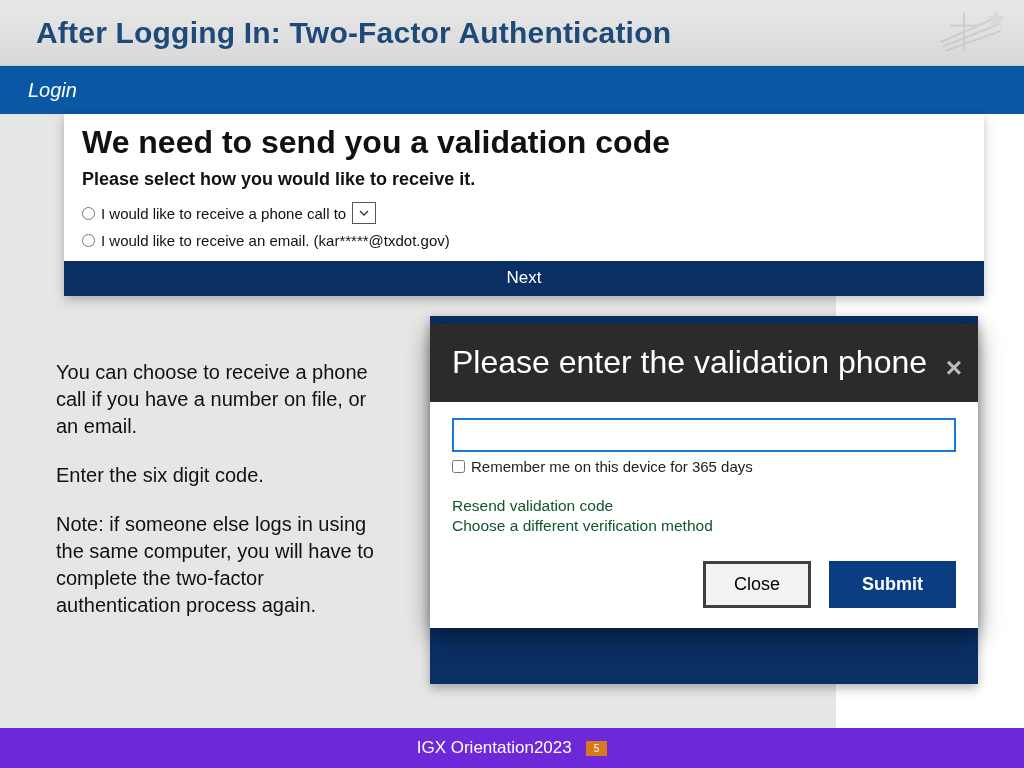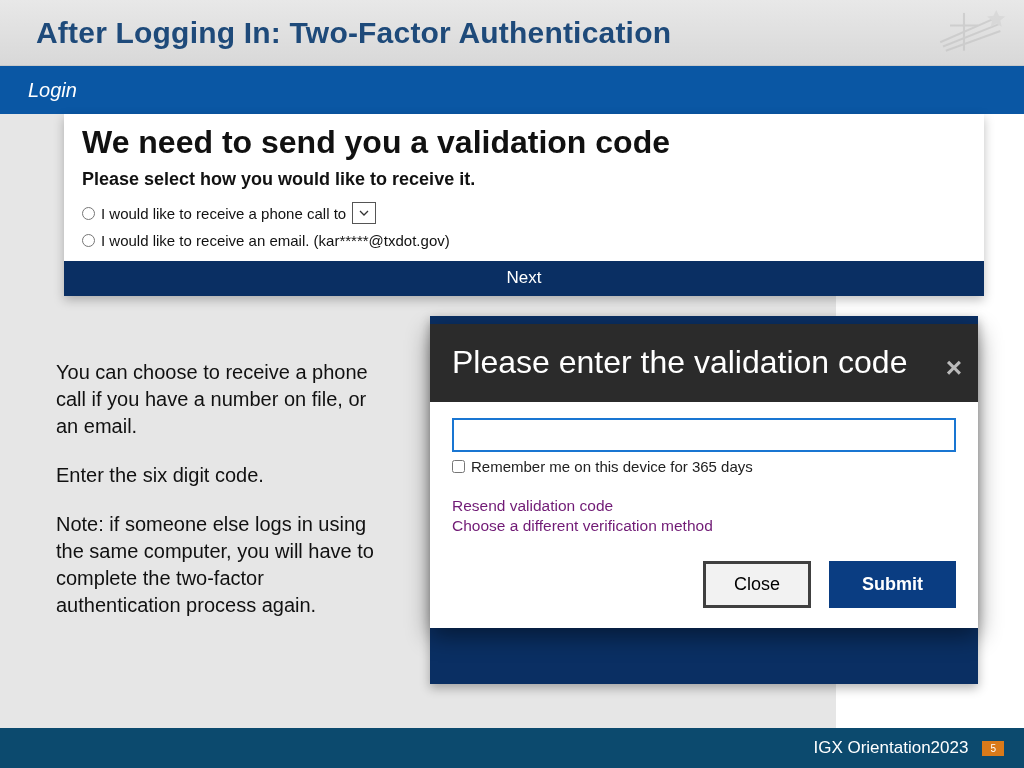--- a/index.html
+++ b/index.html
@@ -48,28 +48,28 @@
            box-shadow: 0 8px 22px rgba(0,0,0,0.45); background: #fff; }
   .modal-head { background: #2b2b2b; color: #fff; padding: 18px 22px 20px 22px; position: relative; }
   .modal-head h2 { font-size: 32px; font-weight: 400; line-height: 1.25; }
   .modal-close { position: absolute; right: 16px; top: 28px; font-size: 28px; color: #bbb; cursor: pointer; font-weight: 700; }
   .modal-body { padding: 16px 22px 20px 22px; }
   .code-input { width: 100%; height: 34px; border: 2px solid #1976d2; outline: none; font-size: 16px;
                 padding: 4px 8px; background: #fff; }
   .remember-row { display: flex; align-items: center; gap: 6px; font-size: 15px; color: #222; margin-top: 6px; }
   .remember-row input { width: 13px; height: 13px; }
   .links { margin-top: 22px; }
-  .links a { display: block; color: #701a75; font-size: 15.5px; text-decoration: none; margin-bottom: 2px; }
+  .links a { display: block; color: #14532d; font-size: 15.5px; text-decoration: none; margin-bottom: 2px; }
   .modal-actions { display: flex; justify-content: flex-end; gap: 18px; margin-top: 26px; }
   .btn { font-size: 18px; padding: 10px 28px; border: 3px solid #404040; background: #f2f2f2; cursor: pointer; }
   .btn.primary { background: #0a3d82; color: #fff; border-color: #0a3d82; font-weight: 600; padding: 10px 30px; }
 
   
-  .footer { position: absolute; left: 0; bottom: 0; width: 1024px; height: 40px; background: #0c4a6e;
-            color: #fff; display: flex; align-items: center; justify-content: flex-end;
+  .footer { position: absolute; left: 0; bottom: 0; width: 1024px; height: 40px; background: #6d28d9;
+            color: #fff; display: flex; align-items: center; justify-content: center;
             padding: 0 20px; font-size: 17px; }
   .page-badge { background: #d97a1a; color: #fff; font-size: 10px; padding: 2px 8px; margin-left: 14px; }
   .footer-right { display: flex; align-items: center; }
 </style>
 </head>
 <body>
 
 <div class="slide">
 
   <div class="slide-header">
@@ -120,21 +120,21 @@
       <div class="h">S</div>
       <div class="line">ou</div>
       <div class="line">ho</div>
       <div class="line">er</div>
     </div>
     <div class="bluebar"></div>
   </div>
 
   <div class="modal">
     <div class="modal-head">
-      <h2>Please enter the validation code</h2>
+      <h2>Please enter the validation phone</h2>
       <span class="modal-close">×</span>
     </div>
     <div class="modal-body">
       <input class="code-input" type="text" value="" style="">
       <div class="remember-row">
         <input type="checkbox" style="">
         <span>Remember me on this device for 365 days</span>
       </div>
       <div class="links">
         <a href="#">Resend validation code</a>

